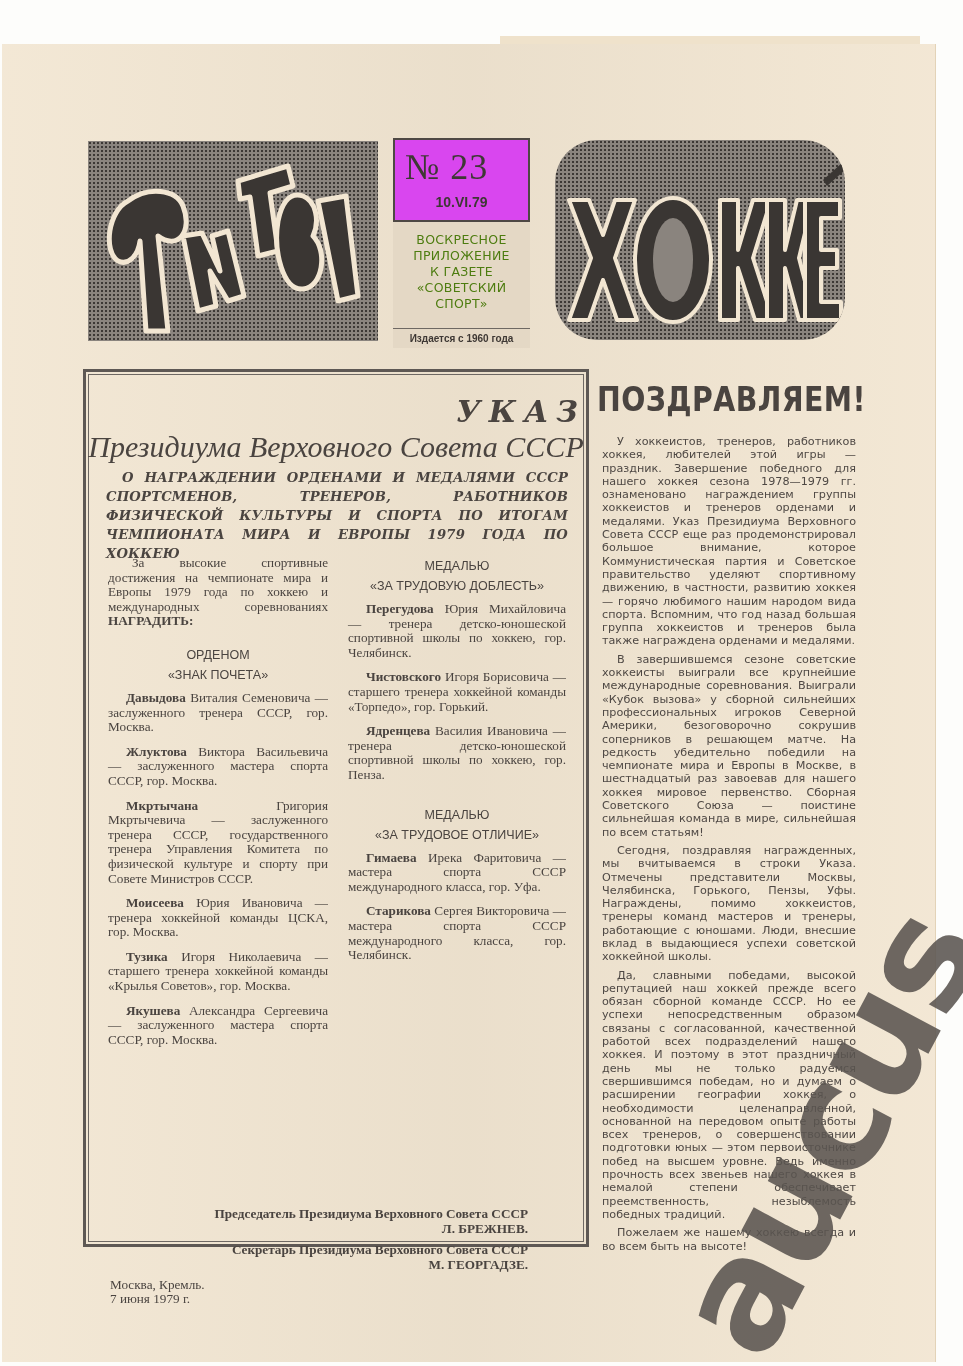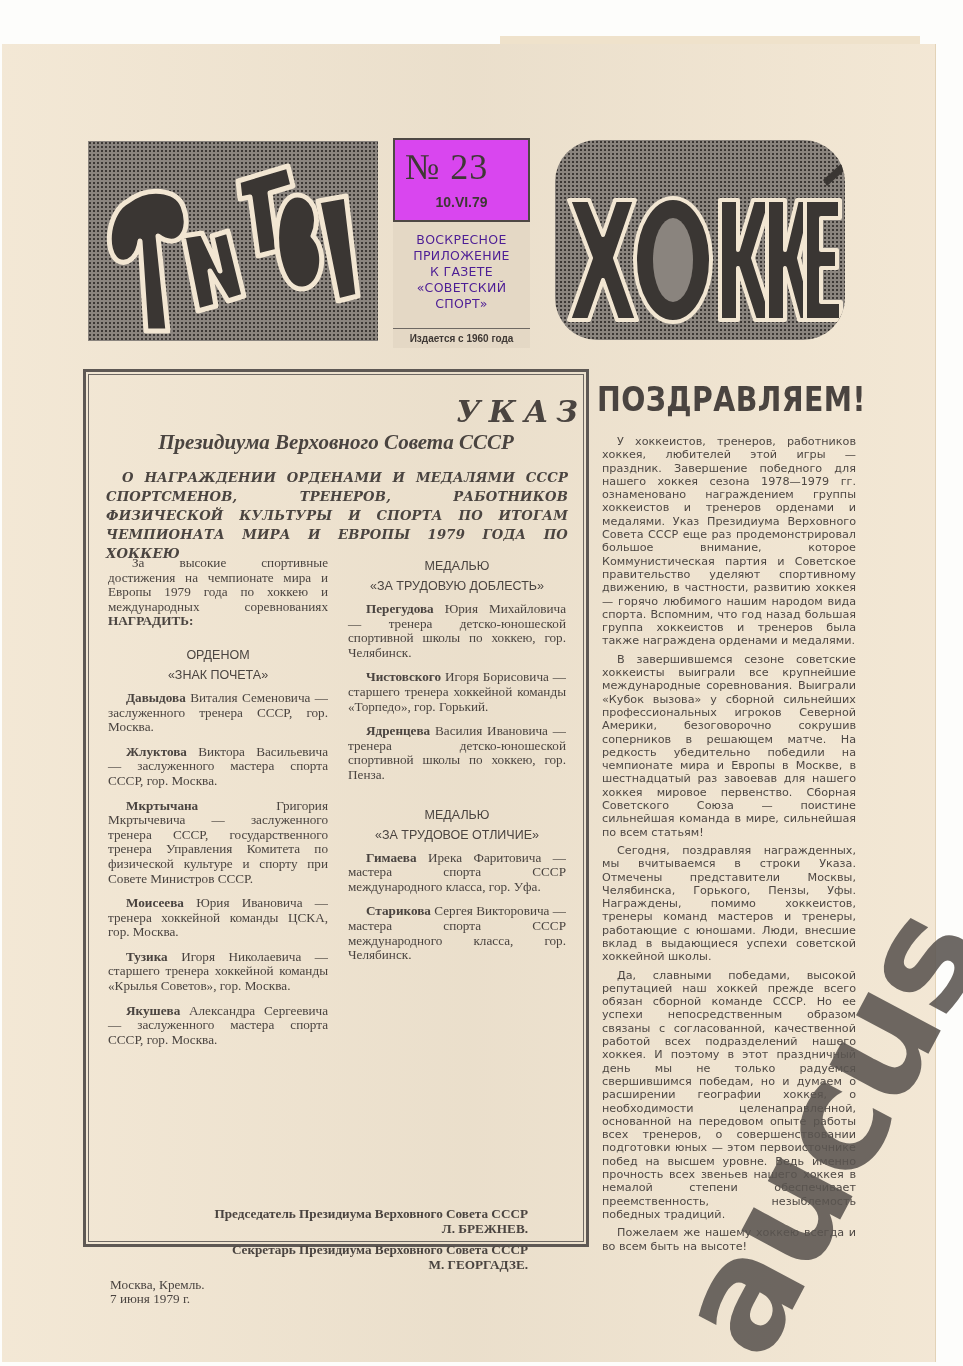--- a/index.html
+++ b/index.html
@@ -46,21 +46,21 @@
   .issue-num {
     position: absolute; left: 10px; top: 6px; font-size: 36px; color: #3e3834;
     font-family: "Liberation Serif", serif; letter-spacing: 1px;
   }
   .issue-date {
     position: absolute; left: 0; width: 133px; top: 54px; text-align: center;
     font-family: "Liberation Sans", sans-serif; font-weight: bold; font-size: 14px; color: #3e3834;
   }
   .issue-sub {
     position: absolute; left: 0; top: 94px; width: 137px; text-align: center;
-    font-family: "DejaVu Sans", sans-serif; font-size: 12.5px; line-height: 16px; color: #4c1d95;
+    font-family: "DejaVu Sans", sans-serif; font-size: 12.5px; line-height: 16px; color: #4d7c0f;
     letter-spacing: 0.3px;
   }
   .issue-since {
     position: absolute; left: 0; top: 190px; width: 137px; height: 20px;
     border-top: 1.5px solid #6e6863; text-align: center;
     font-family: "Liberation Sans", sans-serif; font-weight: bold; font-size: 10px; line-height: 20px; color: #3e3834;
   }
 
   
   .decree {
@@ -70,21 +70,21 @@
   .decree-inner {
     position: absolute; left: 2px; top: 2px; right: 2px; bottom: 2px;
     border: 1px solid #6e6863;
   }
   .decree-title {
     position: absolute; left: 0; width: 500px; top: 22px; text-align: right;
     font-size: 30px; font-weight: bold; font-style: italic; letter-spacing: 8px; color: #4a4440;
   }
   .decree-subtitle {
     position: absolute; left: 0; width: 500px; top: 58px; text-align: center;
-    font-size: 21px; font-weight: bold; font-style: italic; color: #4a4440;
+    font-size: 30px; font-weight: normal; font-style: italic; color: #4a4440;
     font-family: "Liberation Serif", serif;
   }
   .decree-about {
     position: absolute; left: 20px; width: 462px; top: 96px;
     font-size: 13.2px; font-weight: bold; font-style: italic; line-height: 19px;
     text-align: justify; text-indent: 16px; color: #4a4440; letter-spacing: 0.2px;
   }
   .col {
     position: absolute; font-family: "Liberation Serif", serif;
     font-size: 13.2px; line-height: 14.6px; color: #4a4440;

